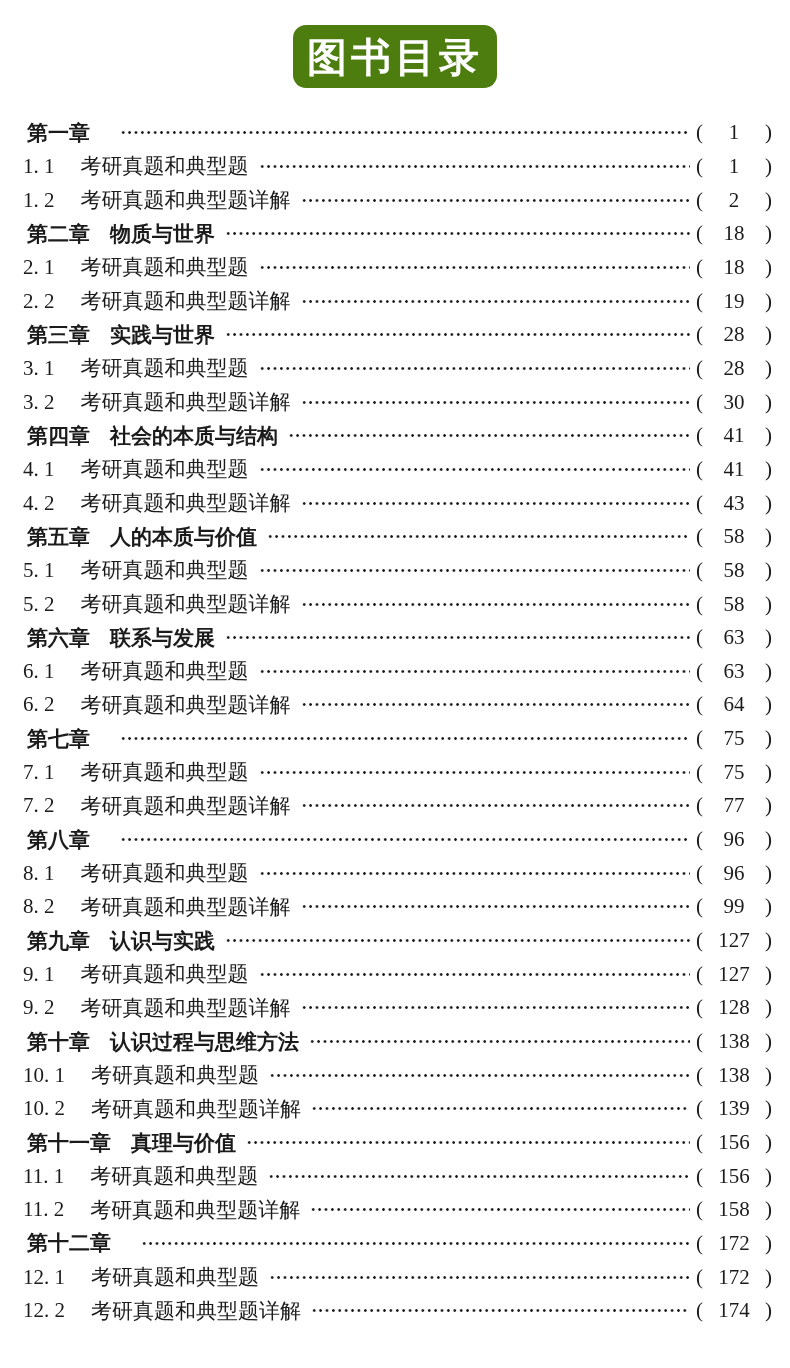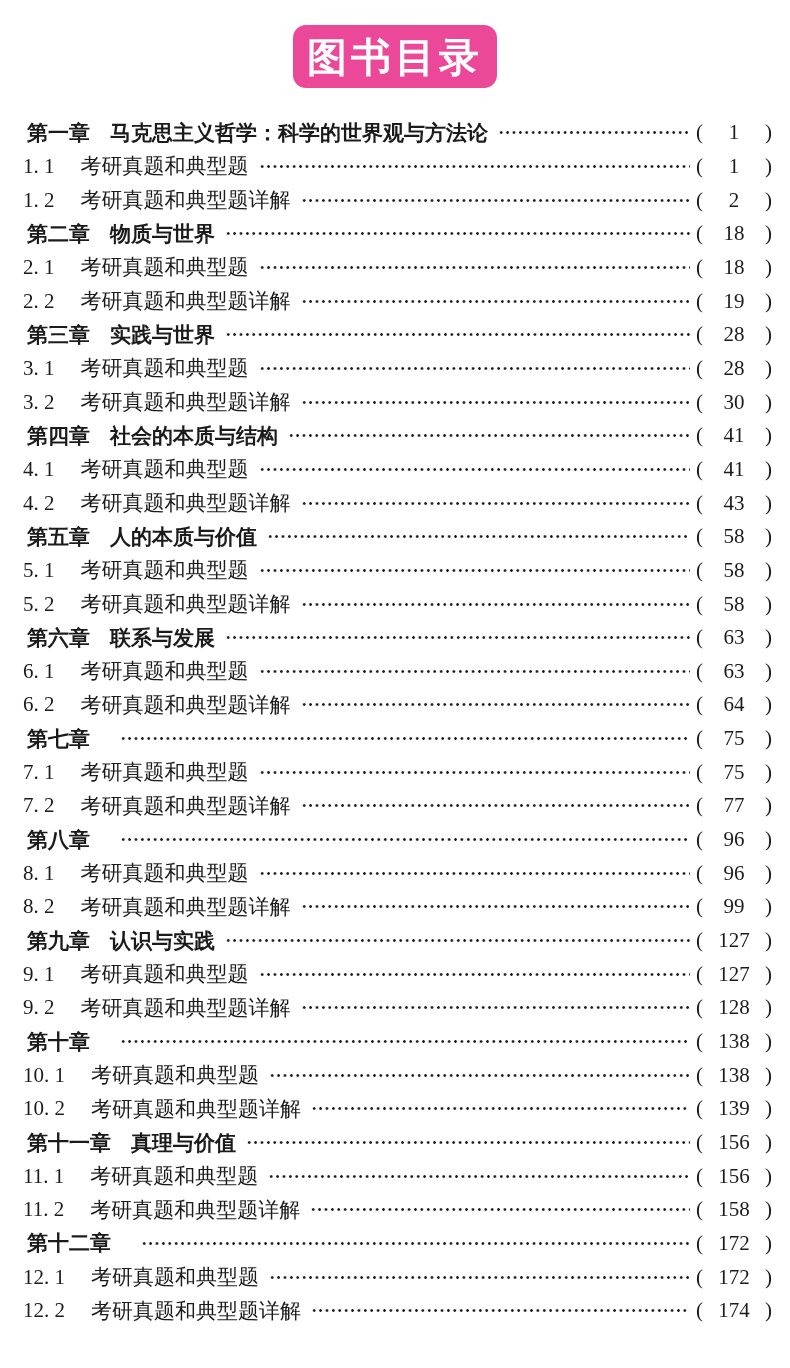--- a/index.html
+++ b/index.html
@@ -14,21 +14,21 @@
     position: relative;
     width: 790px;
     height: 1368px;
     background: #ffffff;
     color: #1b1b1b;
   }
   .banner {
     margin: 25px auto 0 auto;
     width: 148px;
     height: 63px;
-    background: #ec4899;
+    background: #4d7c0f;
     border-radius: 13px;
     display: flex;
     align-items: center;
     justify-content: center;
     padding: 0 28px;
   }
   .banner-title {
     font-family: "Liberation Sans", sans-serif;
     font-weight: 700;
     font-size: 40px;
@@ -93,21 +93,20 @@
 </head>
 <body>
 
 <div class="page">
   <div class="banner">
     <span class="banner-title">图书目录</span>
   </div>
   <div class="toc" id="toc">
       <div class="row chapter">
     <span class="no">第一章</span>
-    <span class="title">马克思主义哲学：科学的世界观与方法论</span>
     <span class="leader"></span>
     <span class="pageno">
       <span class="po">(</span>
       <span class="pn">1</span>
       <span class="pc">)</span>
     </span>
   </div>
       <div class="row sub">
     <span class="no">1. 1</span>
     <span class="title">考研真题和典型题</span>
@@ -361,20 +360,21 @@
     <span class="title">考研真题和典型题详解</span>
     <span class="leader"></span>
     <span class="pageno">
       <span class="po">(</span>
       <span class="pn">128</span>
       <span class="pc">)</span>
     </span>
   </div>
       <div class="row chapter">
     <span class="no">第十章</span>
+    <span class="title">认识过程与思维方法</span>
     <span class="leader"></span>
     <span class="pageno">
       <span class="po">(</span>
       <span class="pn">138</span>
       <span class="pc">)</span>
     </span>
   </div>
       <div class="row sub">
     <span class="no">10. 1</span>
     <span class="title">考研真题和典型题</span>

